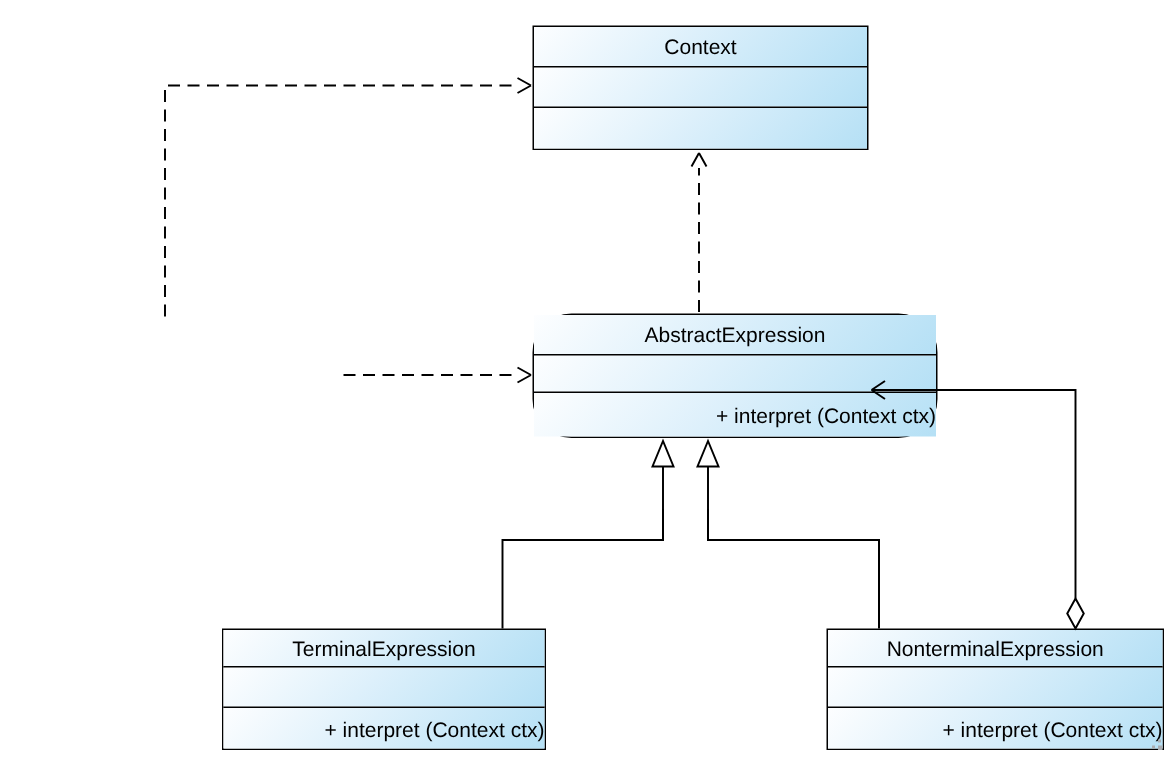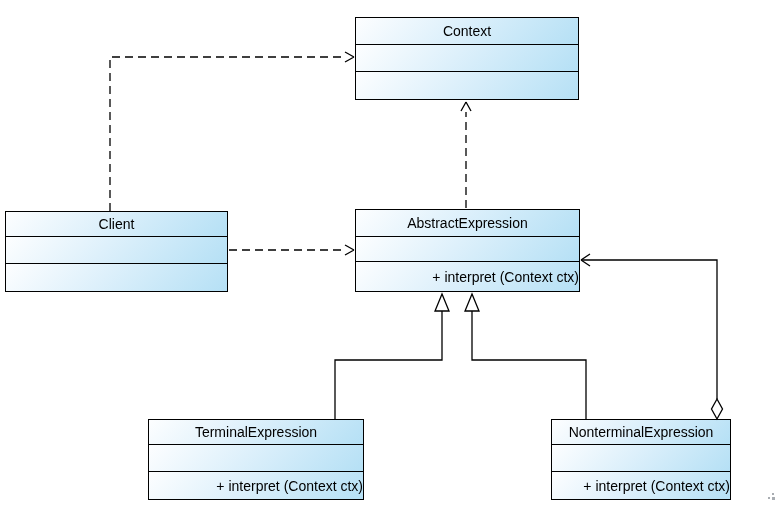--- a/index.html
+++ b/index.html
@@ -33,50 +33,45 @@
   .uml-row.sep{border-top:1px solid #000000;}
   .uml-row.methods{padding-left:7px;justify-content:flex-end;}
 
   
   .box-context{left:355px;top:17px;width:224px;height:83px;}
   .box-context .r1{height:26px;} .box-context .r2{height:27px;} .box-context .r3{flex:1 1 auto;}
 
   .box-client{left:5px;top:211px;width:223px;height:81px;}
   .box-client .r1{height:24px;} .box-client .r2{height:27px;} .box-client .r3{flex:1 1 auto;}
 
-  .box-abstract{left:355px;top:209px;width:225px;height:83px;}
+  .box-abstract{left:355px;top:209px;width:270px;height:83px;border-radius:26px;}
   .box-abstract .r1{height:26px;} .box-abstract .r2{height:25px;} .box-abstract .r3{flex:1 1 auto;}
 
   .box-terminal{left:148px;top:419px;width:216px;height:81px;}
   .box-terminal .r1{height:24px;} .box-terminal .r2{height:27px;} .box-terminal .r3{flex:1 1 auto;}
 
-  .box-nonterminal{left:551px;top:419px;width:180px;height:81px;}
+  .box-nonterminal{left:551px;top:419px;width:225px;height:81px;}
   .box-nonterminal .r1{height:24px;} .box-nonterminal .r2{height:27px;} .box-nonterminal .r3{flex:1 1 auto;}
 
   #connector-layer{
     position:absolute;left:0;top:0;width:779px;height:509px;
     pointer-events:none;
   }
 </style>
 </head>
 <body>
 
 <div id="canvas">
 
   <div class="uml-class box-context">
     <div class="uml-row title r1">Context</div>
     <div class="uml-row sep r2"></div>
     <div class="uml-row sep r3"></div>
   </div>
 
-  <div class="uml-class box-client">
-    <div class="uml-row title r1">Client</div>
-    <div class="uml-row sep r2"></div>
-    <div class="uml-row sep r3"></div>
-  </div>
 
   <div class="uml-class box-abstract">
     <div class="uml-row title r1">AbstractExpression</div>
     <div class="uml-row sep r2"></div>
     <div class="uml-row sep r3 methods">
       <span>+ interpret (Context ctx)</span>
     </div>
   </div>
 
   <div class="uml-class box-terminal">

